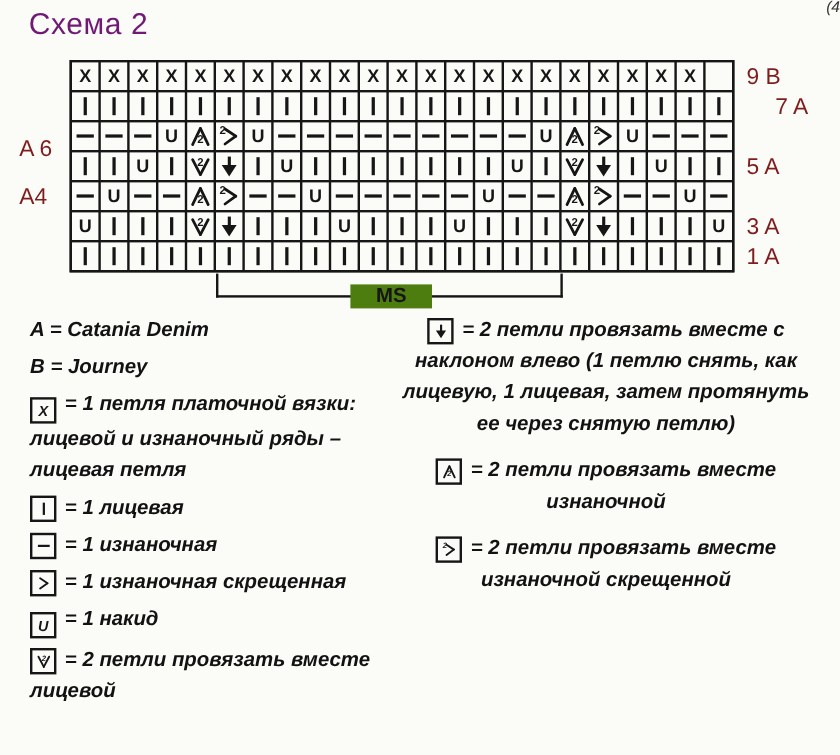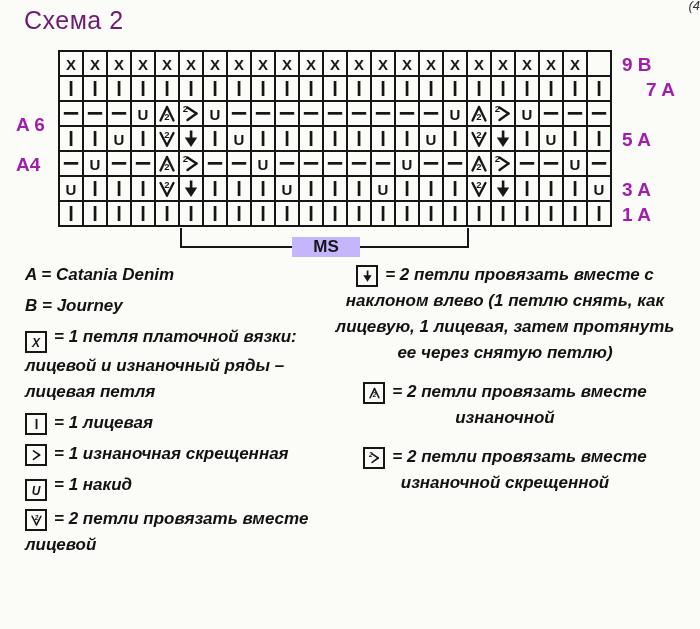--- a/index.html
+++ b/index.html
@@ -20,30 +20,30 @@
   .grid{
     display:grid;grid-template-columns:repeat(23,22px);grid-auto-rows:23px;
     gap:2px;background:#161616;border:2.5px solid #161616;width:max-content;
   }
   .cell{
     background:#fbfbf8;display:flex;align-items:center;justify-content:center;overflow:hidden;
   }
   .tg{font-size:15px;font-weight:700;line-height:1;color:#161616;transform:translateY(0.5px);}
   .cell svg, .sym svg{display:block;}
   .row-label{
-    position:absolute;font-size:19px;font-weight:700;color:#a21caf;
+    position:absolute;font-size:19px;font-weight:400;color:#7f1d1d;
     height:23px;line-height:24px;white-space:nowrap;
   }
   .row-label.right{left:622px;}
   .row-label.left{left:16px;}
   
   .ms-tick{position:absolute;width:2px;background:#161616;}
   .ms-line{position:absolute;height:2px;background:#161616;}
   .ms-label{
-    position:absolute;text-align:center;background:#c4b5fd;
+    position:absolute;text-align:center;background:#4d7c0f;
     font-size:17px;font-weight:600;color:#161616;padding:0 10px;
   }
   
   .legend-col{
     position:absolute;top:262px;
     font-size:17px;font-style:italic;font-weight:700;line-height:26px;color:#121212;
   }
   .legend-col.left{left:25px;width:322px;}
   .legend-col.right{left:332px;width:346px;text-align:center;}
   .legend-item{margin:0 0 5px 0;}
@@ -838,20 +838,25 @@
     <div class="legend-item"><span class="sym">
         <span class="tg" style="font-size:12px">X</span>
       </span><span>= 1 петля платочной вязки: лицевой и изнаночный ряды – лицевая петля</span></div>
     <div class="legend-item"><span class="sym">
         <svg width="15" height="16" viewBox="0 0 22 23">
           <rect x="9.7" y="4" width="2.7" height="15" fill="#161616"></rect>
         </svg>
       </span><span>= 1 лицевая</span></div>
     <div class="legend-item"><span class="sym">
         <svg width="15" height="16" viewBox="0 0 22 23">
+          <rect x="3.8" y="10" width="14.4" height="2.7" fill="#161616"></rect>
+        </svg>
+      </span><span>= 1 изнаночная</span></div>
+    <div class="legend-item"><span class="sym">
+        <svg width="15" height="16" viewBox="0 0 22 23">
           <line x1="6.5" y1="5.5" x2="15.5" y2="11.5" stroke="#161616" stroke-width="2.3" stroke-linecap="round"></line>
           <line x1="15.5" y1="11.5" x2="6.5" y2="18" stroke="#161616" stroke-width="2.3" stroke-linecap="round"></line>
         </svg>
       </span><span>= 1 изнаночная скрещенная</span></div>
     <div class="legend-item"><span class="sym">
         <span class="tg" style="font-size:12px">U</span>
       </span><span>= 1 накид</span></div>
     <div class="legend-item"><span class="sym">
         <svg width="15" height="16" viewBox="0 0 22 23">
           <line x1="4.5" y1="6" x2="11" y2="18.5" stroke="#161616" stroke-width="2.3" stroke-linecap="round"></line>

